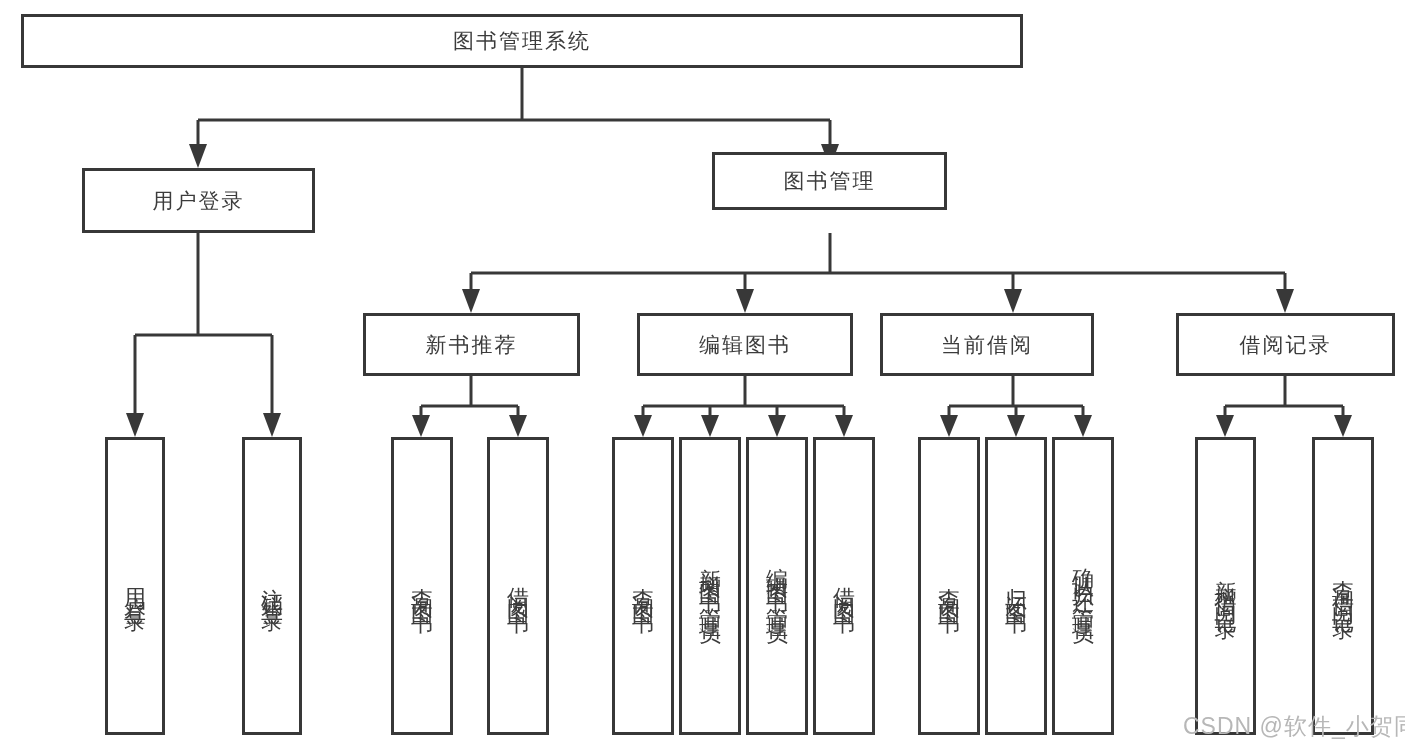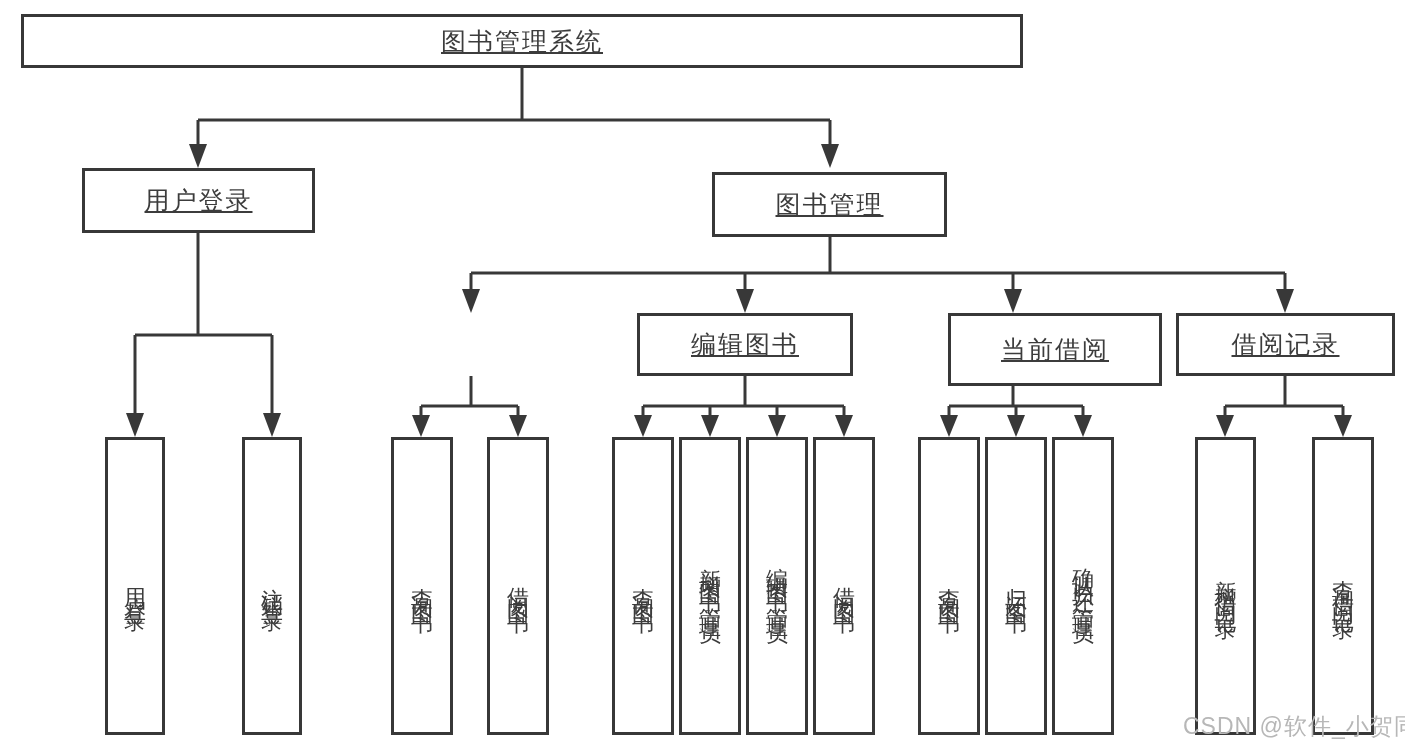--- a/index.html
+++ b/index.html
@@ -9,21 +9,21 @@
   }
   .wires { position:absolute; left:0; top:0; width:1405px; height:747px; }
   .wires path { stroke:#383838; stroke-width:3; fill:none; }
   .wires polygon { fill:#383838; stroke:none; }
   .node {
     position:absolute; box-sizing:border-box;
     border:3px solid #383838; background:#ffffff;
     display:flex; align-items:center; justify-content:center;
     color:#3c3c3c;
   }
-  .node.h span { font-size:25px; letter-spacing:2px; white-space:nowrap;text-decoration:underline; }
+  .node.h span { font-size:21px; letter-spacing:2px; white-space:nowrap; }
   .node.v span {
     writing-mode:vertical-rl; text-orientation:mixed;
     font-size:22px; letter-spacing:8px; line-height:1;
   }
   .watermark {
     position:absolute; left:1183px; top:711px;
     font-size:23px; color:#b7b7b7; letter-spacing:1px;
     white-space:nowrap; z-index:5;
   }
 </style>
@@ -108,28 +108,31 @@
     </g>
   </svg>
 
   <div class="node h" style="left:21px;top:14px;width:1002px;height:54px">
     <span>图书管理系统</span>
   </div>
 
   <div class="node h" style="left:82px;top:168px;width:233px;height:65px">
     <span>用户登录</span>
   </div>
-  <div class="node h" style="left:712px;top:172px;width:235px;height:65px">
+  <div class="node h" style="left:712px;top:152px;width:235px;height:58px">
     <span>图书管理</span>
   </div>
 
+  <div class="node h" style="left:363px;top:313px;width:217px;height:63px">
+    <span>新书推荐</span>
+  </div>
   <div class="node h" style="left:637px;top:313px;width:216px;height:63px">
     <span>编辑图书</span>
   </div>
-  <div class="node h" style="left:948px;top:313px;width:214px;height:73px">
+  <div class="node h" style="left:880px;top:313px;width:214px;height:63px">
     <span>当前借阅</span>
   </div>
   <div class="node h" style="left:1176px;top:313px;width:219px;height:63px">
     <span>借阅记录</span>
   </div>
 
   <div class="node v" style="left:105px;top:437px;width:60px;height:298px">
     <span>用户登录</span>
   </div>
   <div class="node v" style="left:242px;top:437px;width:60px;height:298px">

